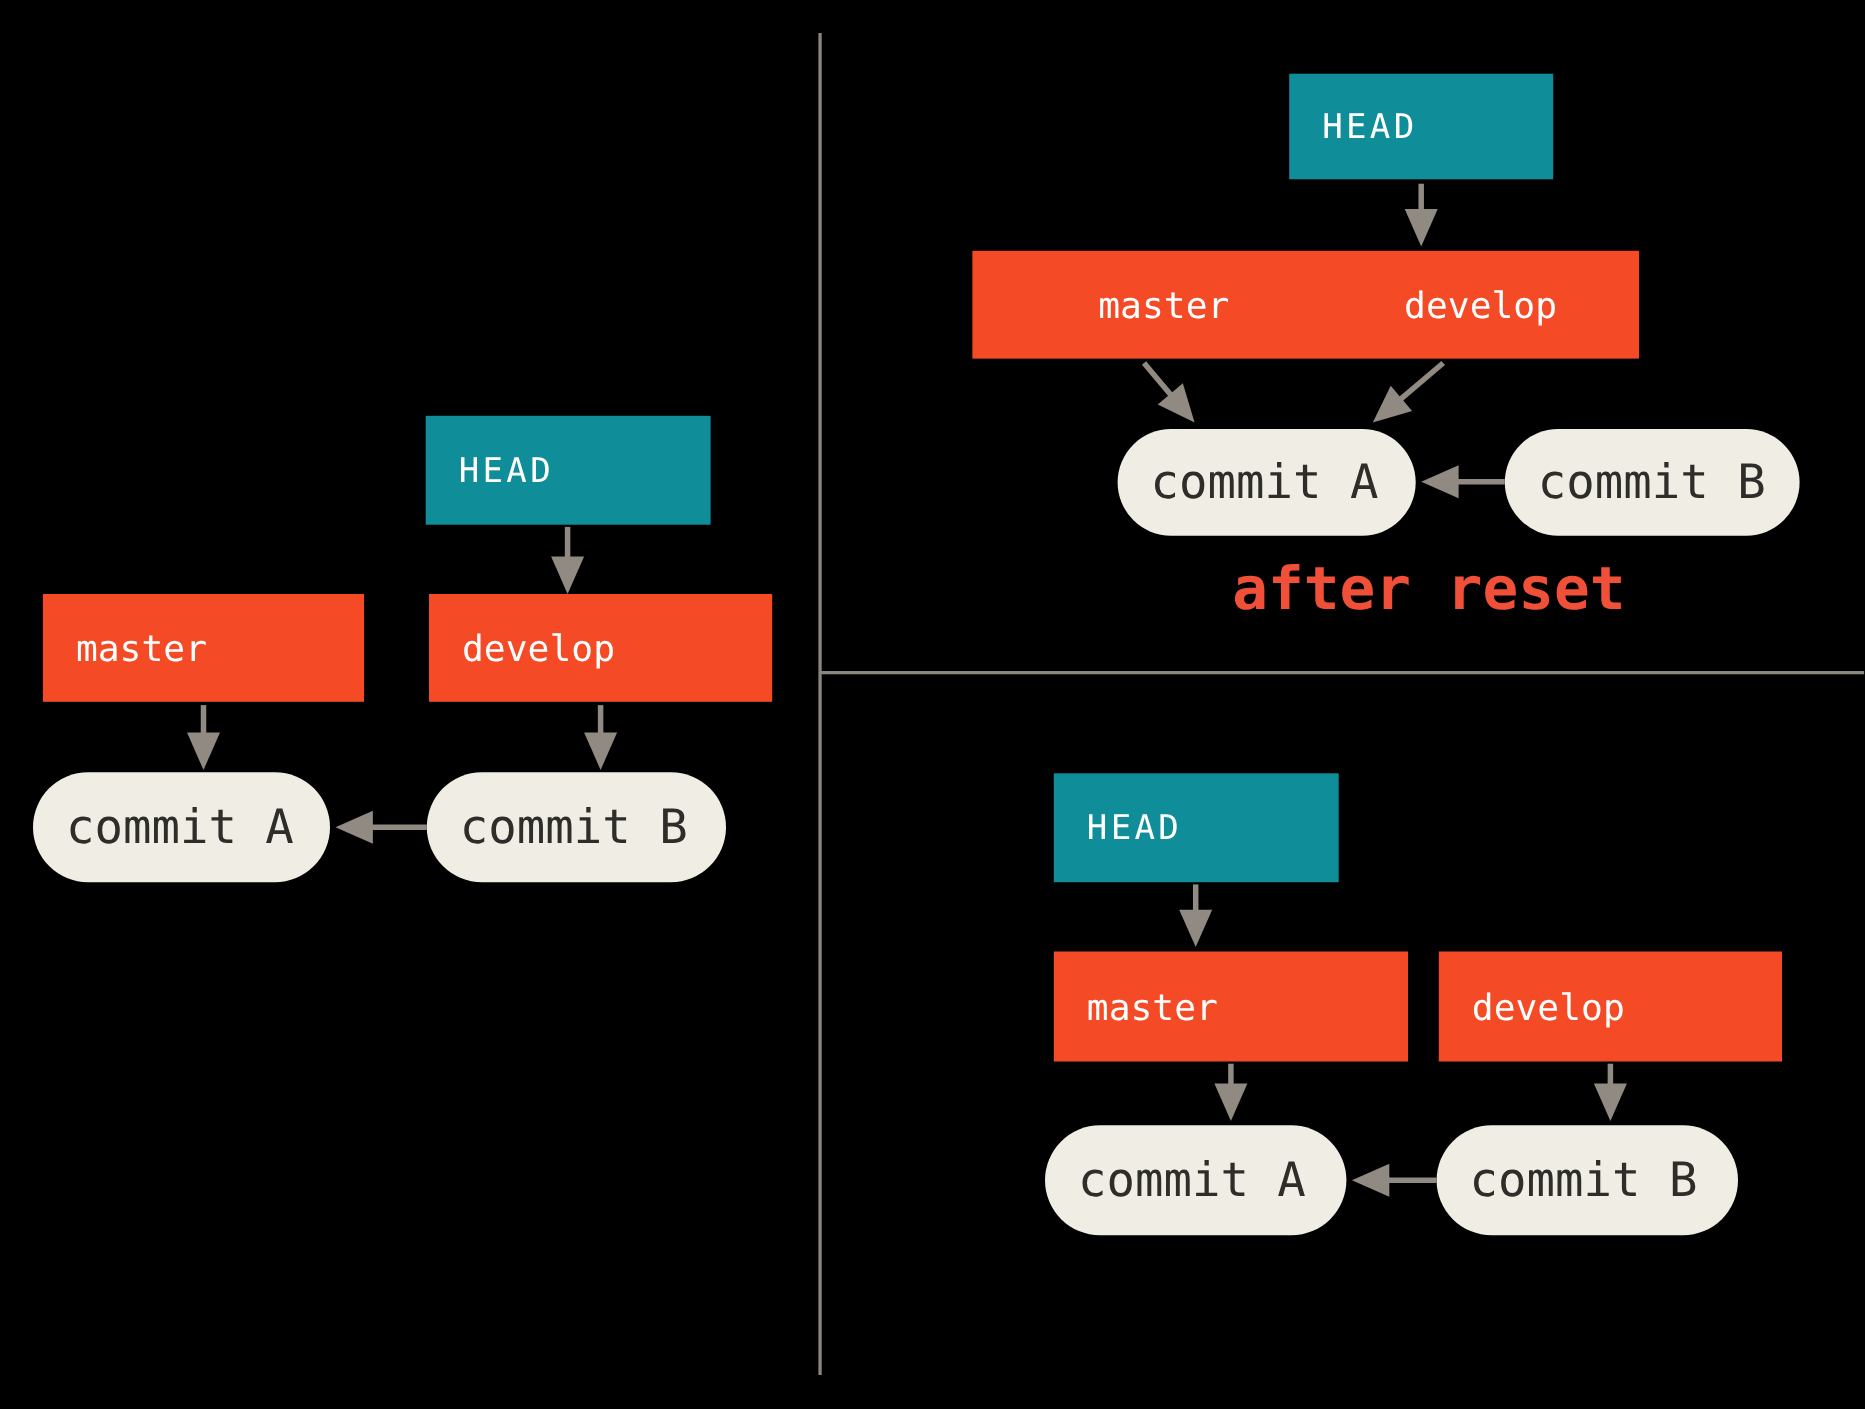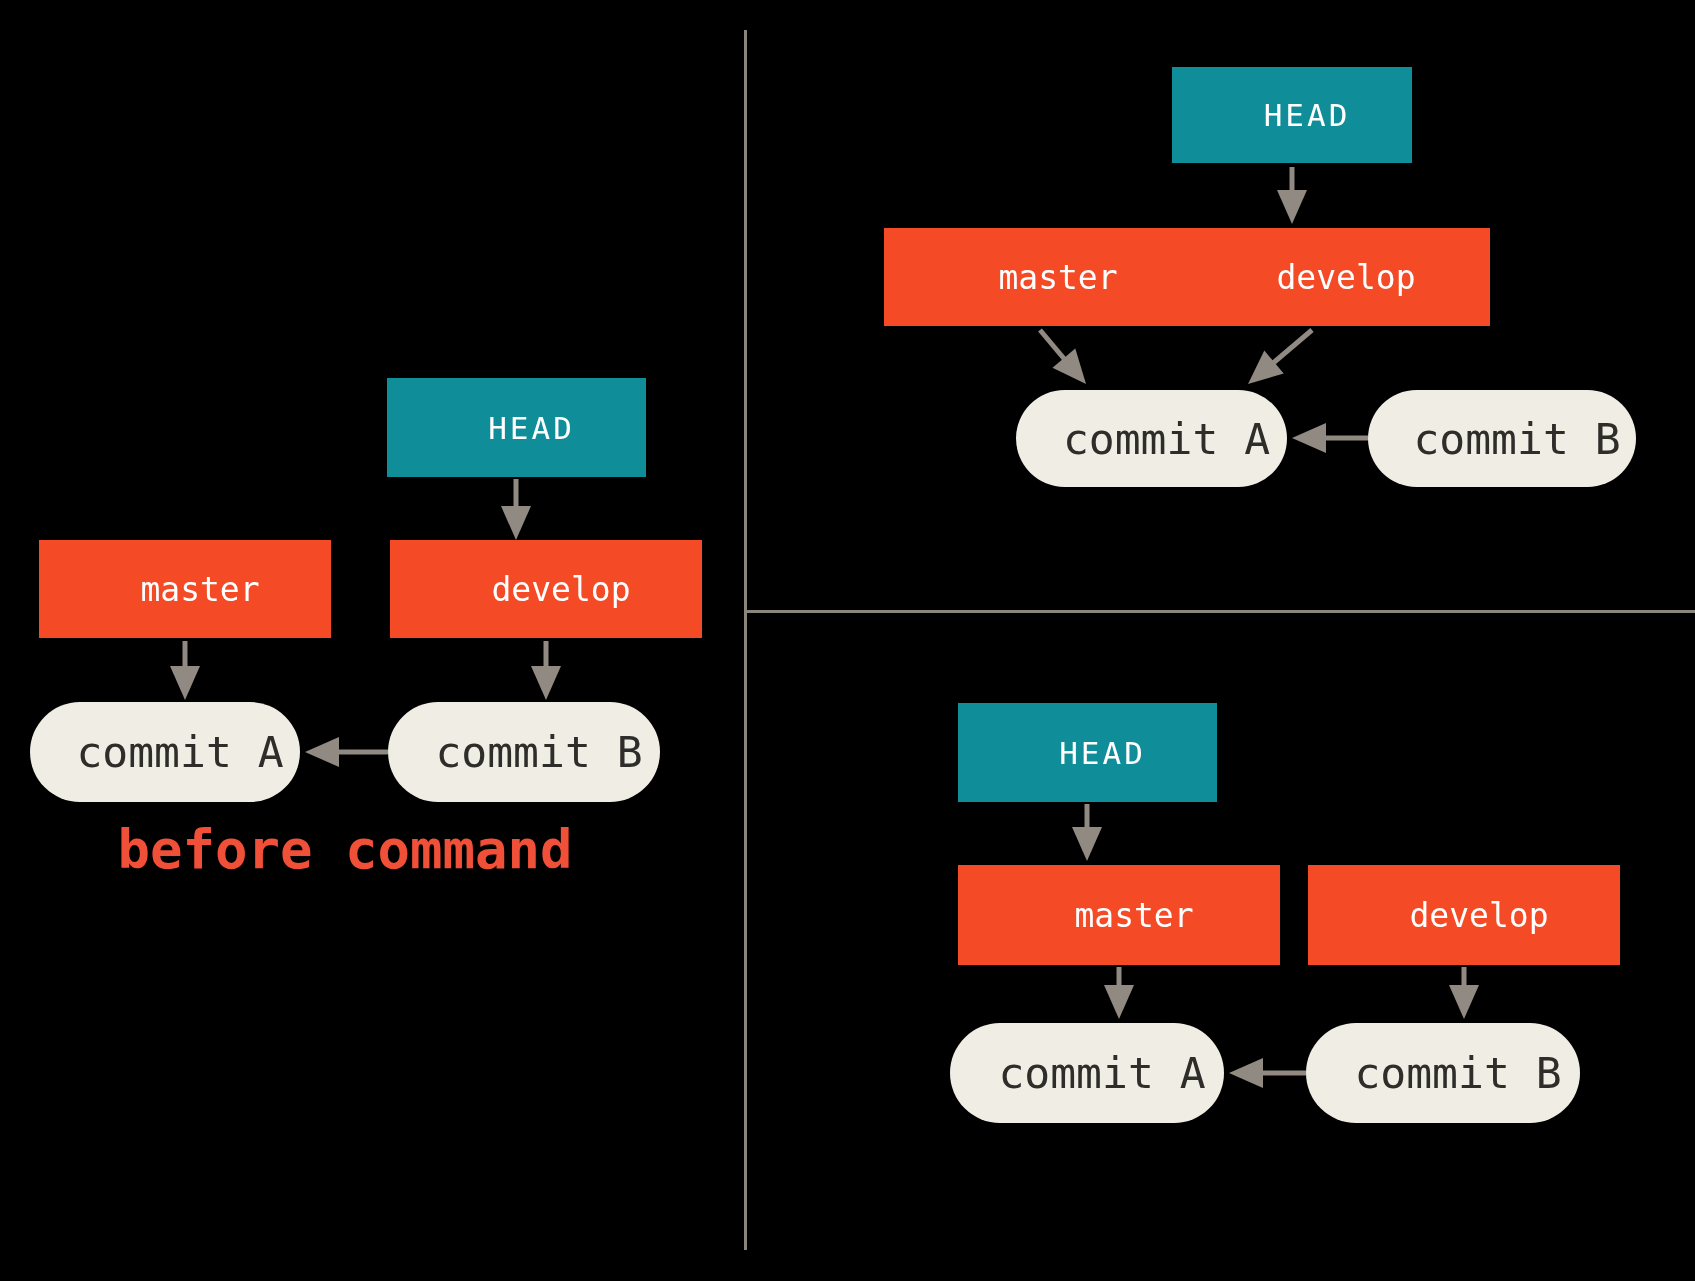--- a/index.html
+++ b/index.html
@@ -12,21 +12,20 @@
     width: 1695px;
     height: 1281px;
     background: var(--background, #000);
     font-family: "DejaVu Sans Mono", "Liberation Mono", monospace;
     overflow: hidden;
   }
   .node {
     position: absolute;
     display: flex;
     align-items: center;
-    justify-content: center;
     box-sizing: border-box;
     padding-left: 30px;
   }
   .box {
     background: var(--orange, #F44B26);
     color: var(--label_text, #fff);
     font-size: 33px;
   }
   .head {
     background: var(--teal, #0F8E99);
@@ -90,35 +89,35 @@
   </div>
   <div class="node box" style="left:390px; top:540px; width:312px; height:98px;">
     <span>develop</span>
   </div>
   <div class="node pill" style="left:30px; top:702px; width:270px; height:100px;">
     <span>commit A</span>
   </div>
   <div class="node pill" style="left:388px; top:702px; width:272px; height:100px;">
     <span>commit B</span>
   </div>
-  <div class="caption" style="left:95px; top:818px;">before command</div>
 
   <div class="node box head" style="left:1172px; top:67px; width:240px; height:96px;">
     <span>HEAD</span>
   </div>
   <div class="node wide-box" style="left:884px; top:228px; width:606px; height:98px;">
     <span class="half">master</span>
     <span class="half">develop</span>
   </div>
   <div class="node pill" style="left:1016px; top:390px; width:271px; height:97px;">
     <span>commit A</span>
   </div>
   <div class="node pill" style="left:1368px; top:390px; width:268px; height:97px;">
     <span>commit B</span>
   </div>
+  <div class="caption" style="left:1049px; top:504px;">after reset</div>
 
   <div class="node box head" style="left:958px; top:703px; width:259px; height:99px;">
     <span>HEAD</span>
   </div>
   <div class="node box" style="left:958px; top:865px; width:322px; height:100px;">
     <span>master</span>
   </div>
   <div class="node box" style="left:1308px; top:865px; width:312px; height:100px;">
     <span>develop</span>
   </div>

